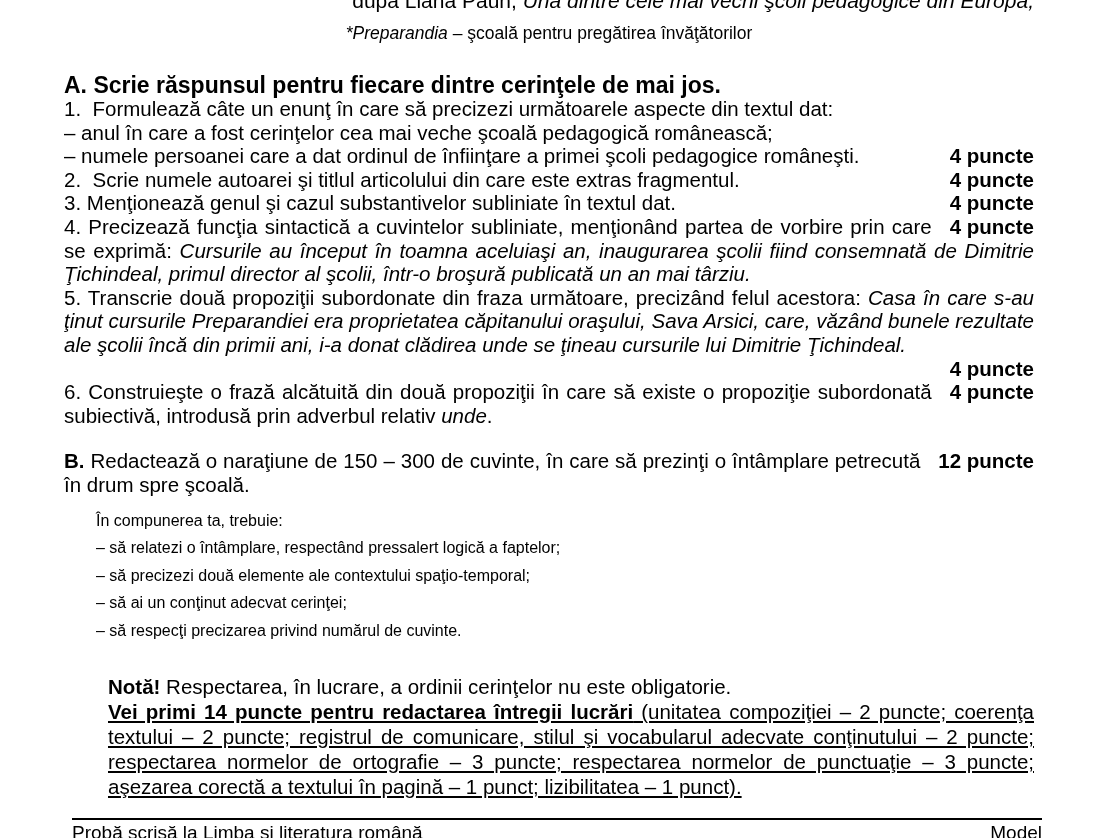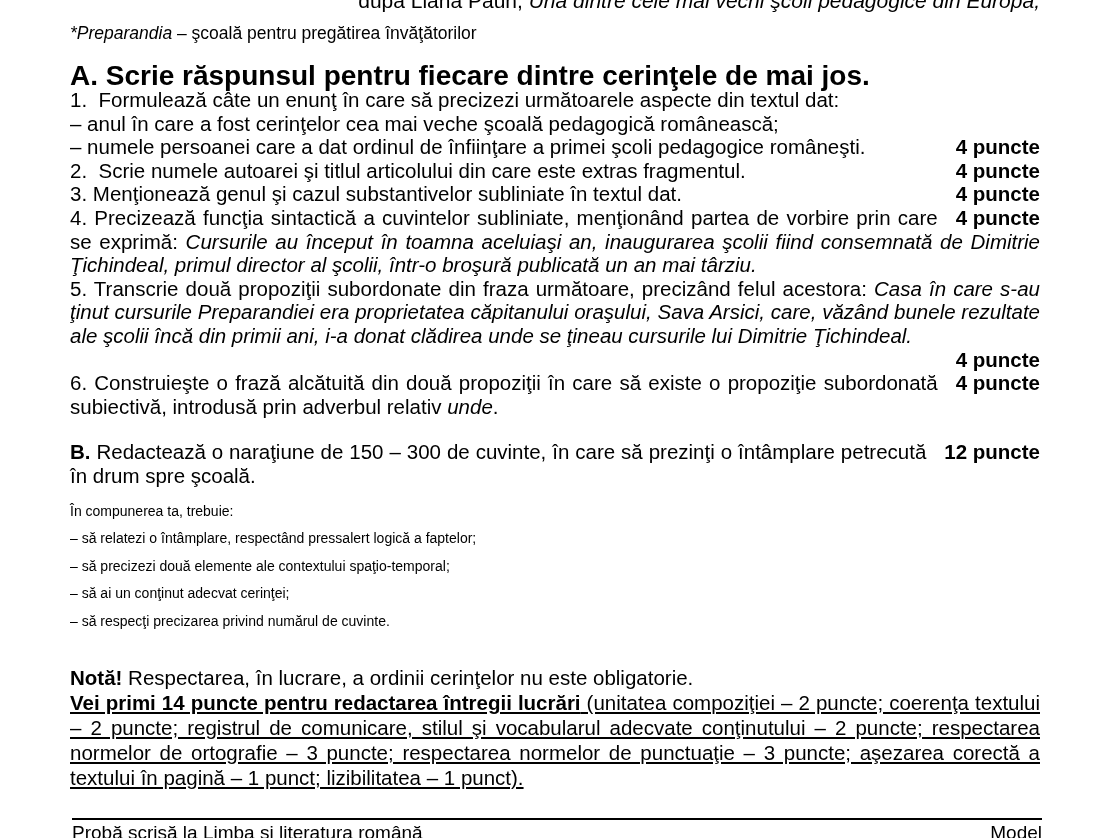--- a/index.html
+++ b/index.html
@@ -15,21 +15,21 @@
     color: #000000;
   }
   .page {
     position: relative;
     width: 1117px;
     height: 838px;
     box-sizing: border-box;
   }
   .content {
     position: absolute;
-    left: 70px;
+    left: 64px;
     top: 0px;
     width: 970px;
   }
 
   
   .source-block {
     margin-top: -12px;
     text-align: right;
     font-size: 21px;
     line-height: 25px;
@@ -39,27 +39,27 @@
   }
   .ital { font-style: italic; }
   .bold { font-weight: bold; }
   .uline { }
 
   
   .footnote {
     margin-top: 10px;
     font-size: 17.5px;
     line-height: 20px;
-    text-align: left;
+    text-align: center;
   }
 
   
   .section-a-title {
-    margin-top: 21px;
-    font-size: 28px;
+    margin-top: 30px;
+    font-size: 23px;
     font-weight: bold;
     line-height: 24px;
   }
 
   .q-line {
     font-size: 20.5px;
     line-height: 23.6px;
     position: relative;
   }
   .q-just {
@@ -82,28 +82,30 @@
   .spacer-sm { height: 10px; }
   .spacer-md { height: 22px; }
   .spacer-lg { height: 30px; }
 
   
   .section-b {
     font-size: 20.5px;
     line-height: 23.6px;
   }
   .b-list-line {
-    font-size: 14px;
+    font-size: 16px;
     line-height: 27.5px;
+    margin-left: 32px;
   }
 
   
   .note-line {
     font-size: 20.5px;
     line-height: 25px;
+    margin-left: 44px;
   }
   .note-just {
     text-align: justify;
     text-align-last: left;
     text-decoration: underline;
   }
 
   
   .footer {
     position: absolute;

